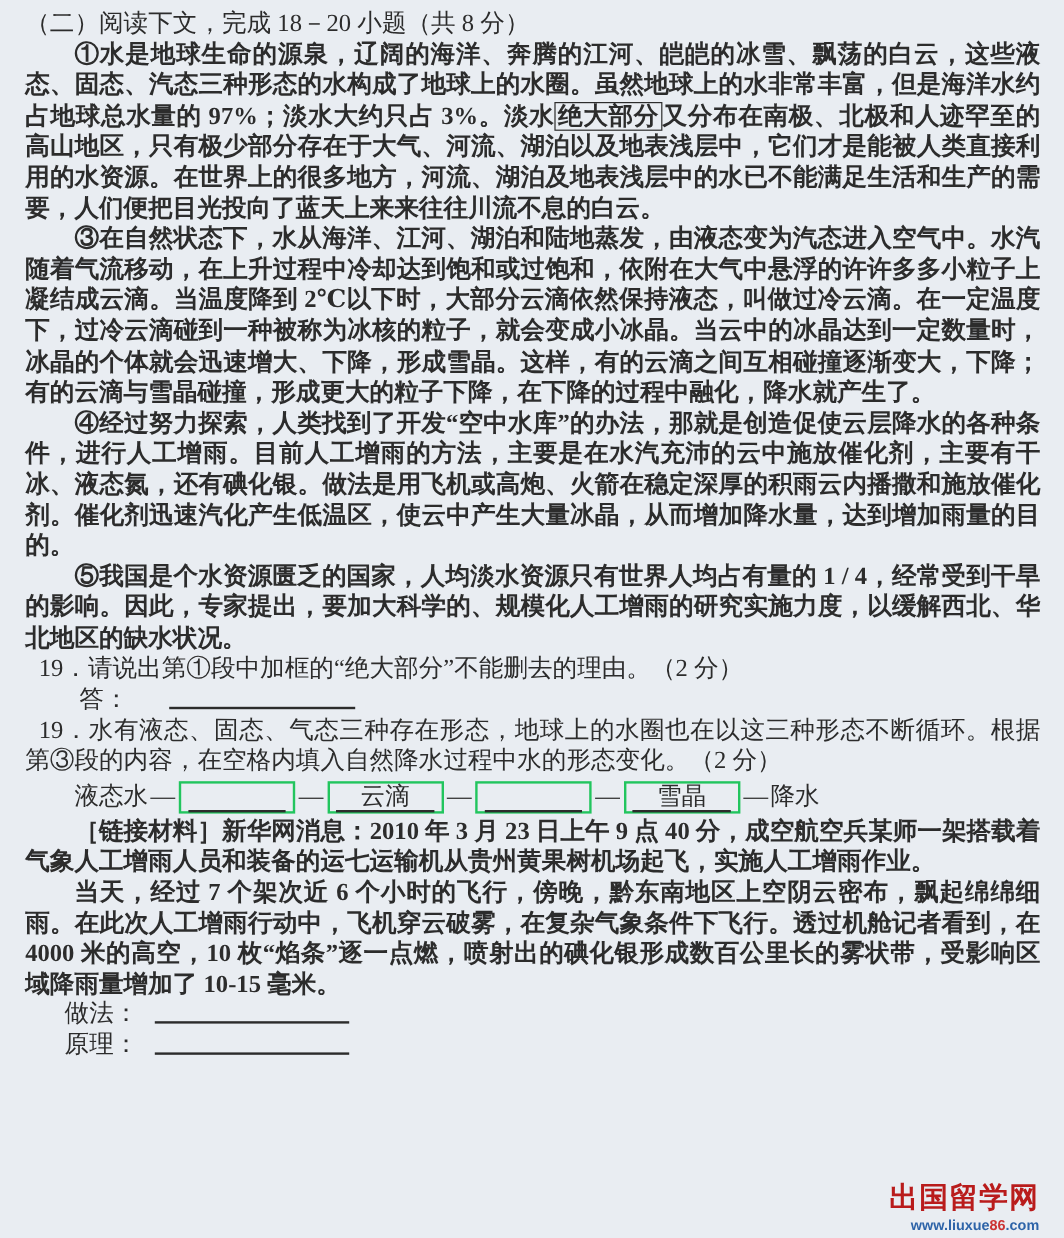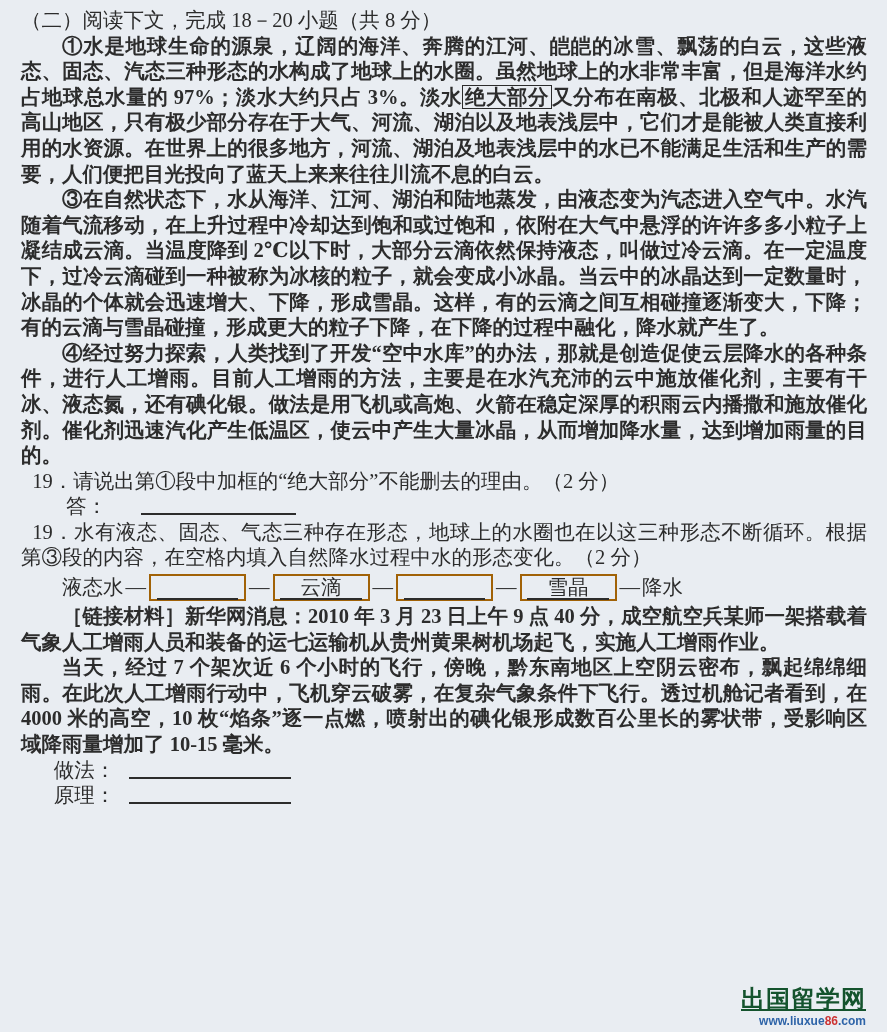--- a/index.html
+++ b/index.html
@@ -11,53 +11,53 @@
     font-size:20.5px;
     line-height:25.6px;
     position:relative;
     overflow:hidden;
   }
   .page { padding:8px 20px 0 21px; }
   p.para { text-align:justify; text-indent:2em;font-weight:bold; }
   p.heading { text-indent:0; }
   p.q { text-align:justify; text-indent:0.55em; }
   p.ans { text-indent:2.2em; }
-  p.ans.method { text-indent:1.6em; }
+  p.ans.method { text-indent:1.6em;font-family:Liberation Mono, monospace; }
   .blank {
     display:inline-block;
     border-bottom:2px solid #2c2c2c;
     height:18px;
     vertical-align:-2px;
   }
   .blank-answer { width:155px; margin-left:34px; }
   .blank-method { width:162px; margin-left:14px; }
   .framed { border:1.5px solid #2c2c2c; padding:0 2px; }
   .flow { display:flex; align-items:center; padding-left:2em; height:33px; }
   .flow .dash { margin:0 2px; white-space:nowrap; }
   .flow-box {
     width:97px; height:27px;
-    border:2px solid #a16207;
-    display:flex; align-items:center; justify-content:center;
+    border:2px solid #22c55e;
+    display:flex; align-items:flex-start; justify-content:center;
     margin:0 1px;
   }
   .flow-box .fill {
     width:88%;
     border-bottom:2px solid #2c2c2c;
     text-align:center;
     height:24px; line-height:23px;
     white-space:nowrap;
   }
   .watermark {
     position:absolute; right:21px; bottom:1px;
     text-align:right;
     font-family:"Liberation Sans","DejaVu Sans",sans-serif;
   }
   .watermark .site-name {
     font-weight:bold; font-size:24px; letter-spacing:1px;
-    color:#14532d; line-height:26px;text-decoration:underline;
+    color:#b91c1c; line-height:26px;
   }
   .watermark .site-url {
     font-weight:bold; font-size:12px; line-height:19px;
     color:#2e64a8;
   }
   .watermark .site-url .red { color:#cc3333; }
 </style>
 </head>
 <body>
 
@@ -65,20 +65,21 @@
 
   <p class="heading">（二）阅读下文，完成 18－20 小题（共 8 分）</p>
 
   <p class="para"><span>①水是地球生命的源泉，辽阔的海洋、奔腾的江河、皑皑的冰雪、飘荡的白云，这些液态、固态、汽态三种形态的水构成了地球上的水圈。虽然地球上的水非常丰富，但是海洋水约占地球总水量的 97%；淡水大约只占 3%。淡水</span><span class="framed">绝大部分</span><span>又分布在南极、北极和人迹罕至的高山地区，只有极少部分存在于大气、河流、湖泊以及地表浅层中，它们才是能被人类直接利用的水资源。在世界上的很多地方，河流、湖泊及地表浅层中的水已不能满足生活和生产的需要，人们便把目光投向了蓝天上来来往往川流不息的白云。</span></p>
 
 
   <p class="para">③在自然状态下，水从海洋、江河、湖泊和陆地蒸发，由液态变为汽态进入空气中。水汽随着气流移动，在上升过程中冷却达到饱和或过饱和，依附在大气中悬浮的许许多多小粒子上凝结成云滴。当温度降到 2℃以下时，大部分云滴依然保持液态，叫做过冷云滴。在一定温度下，过冷云滴碰到一种被称为冰核的粒子，就会变成小冰晶。当云中的冰晶达到一定数量时，冰晶的个体就会迅速增大、下降，形成雪晶。这样，有的云滴之间互相碰撞逐渐变大，下降；有的云滴与雪晶碰撞，形成更大的粒子下降，在下降的过程中融化，降水就产生了。</p>
 
   <p class="para">④经过努力探索，人类找到了开发“空中水库”的办法，那就是创造促使云层降水的各种条件，进行人工增雨。目前人工增雨的方法，主要是在水汽充沛的云中施放催化剂，主要有干冰、液态氮，还有碘化银。做法是用飞机或高炮、火箭在稳定深厚的积雨云内播撒和施放催化剂。催化剂迅速汽化产生低温区，使云中产生大量冰晶，从而增加降水量，达到增加雨量的目的。</p>
 
+  <p class="para">⑤我国是个水资源匮乏的国家，人均淡水资源只有世界人均占有量的 1 / 4，经常受到干旱的影响。因此，专家提出，要加大科学的、规模化人工增雨的研究实施力度，以缓解西北、华北地区的缺水状况。</p>
 
   <p class="q">19．请说出第①段中加框的“绝大部分”不能删去的理由。（2 分）</p>
 
   <p class="ans"><span>答：</span><span class="blank blank-answer"></span></p>
 
   <p class="q">19．水有液态、固态、气态三种存在形态，地球上的水圈也在以这三种形态不断循环。根据第③段的内容，在空格内填入自然降水过程中水的形态变化。（2 分）</p>
 
   <div class="flow">
     <span>液态水</span>
     <span class="dash">—</span>

